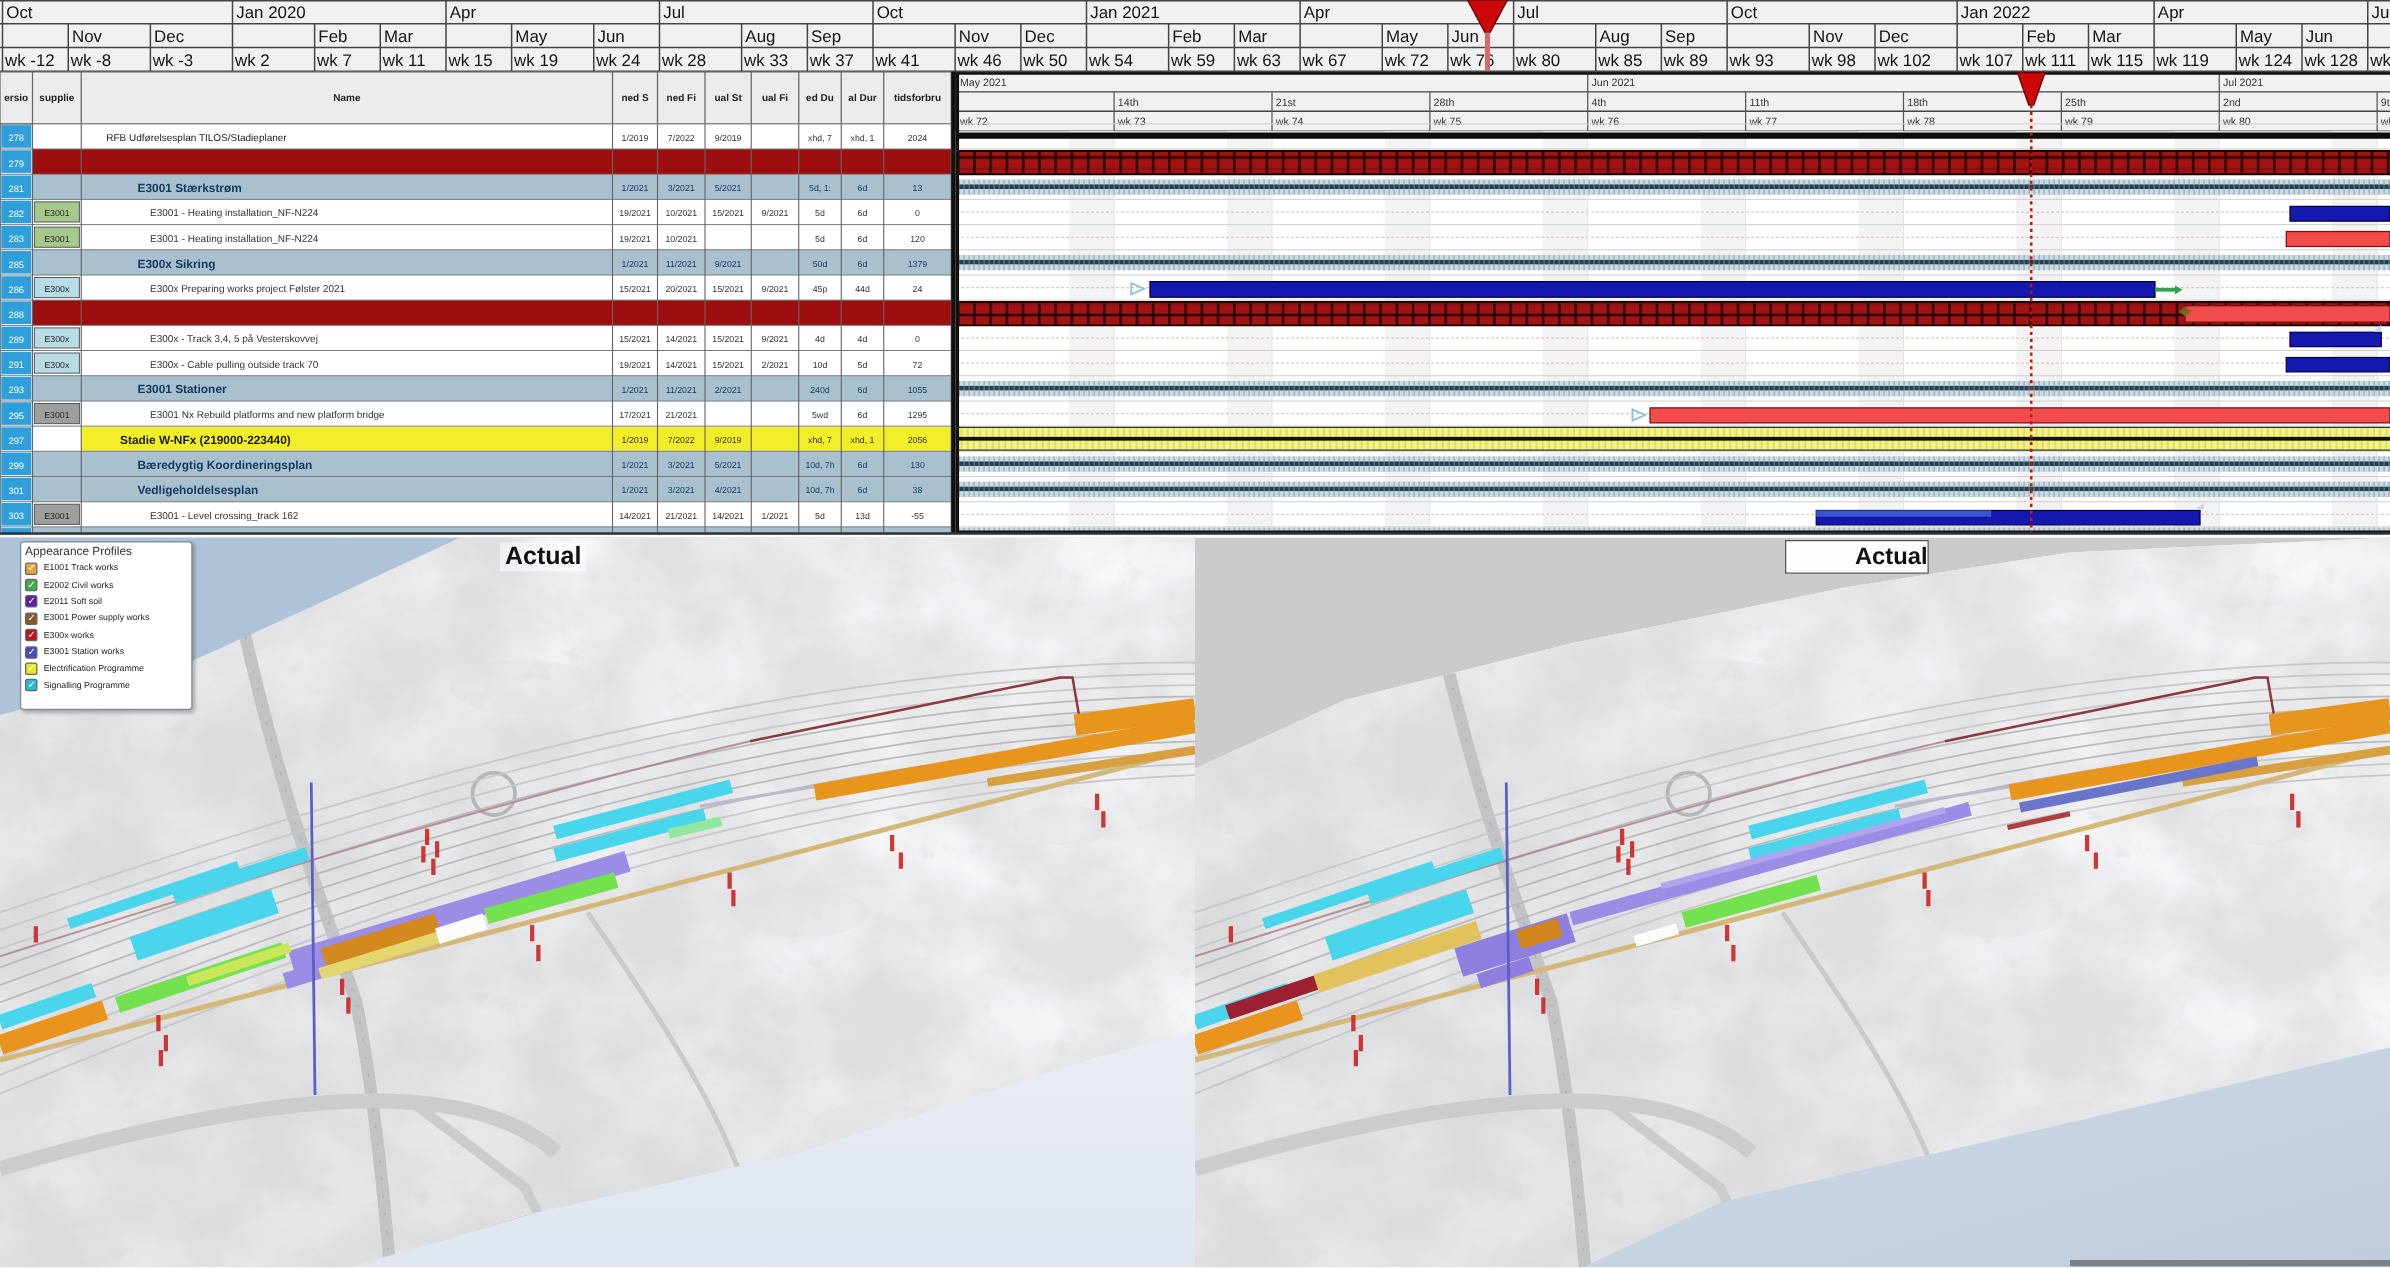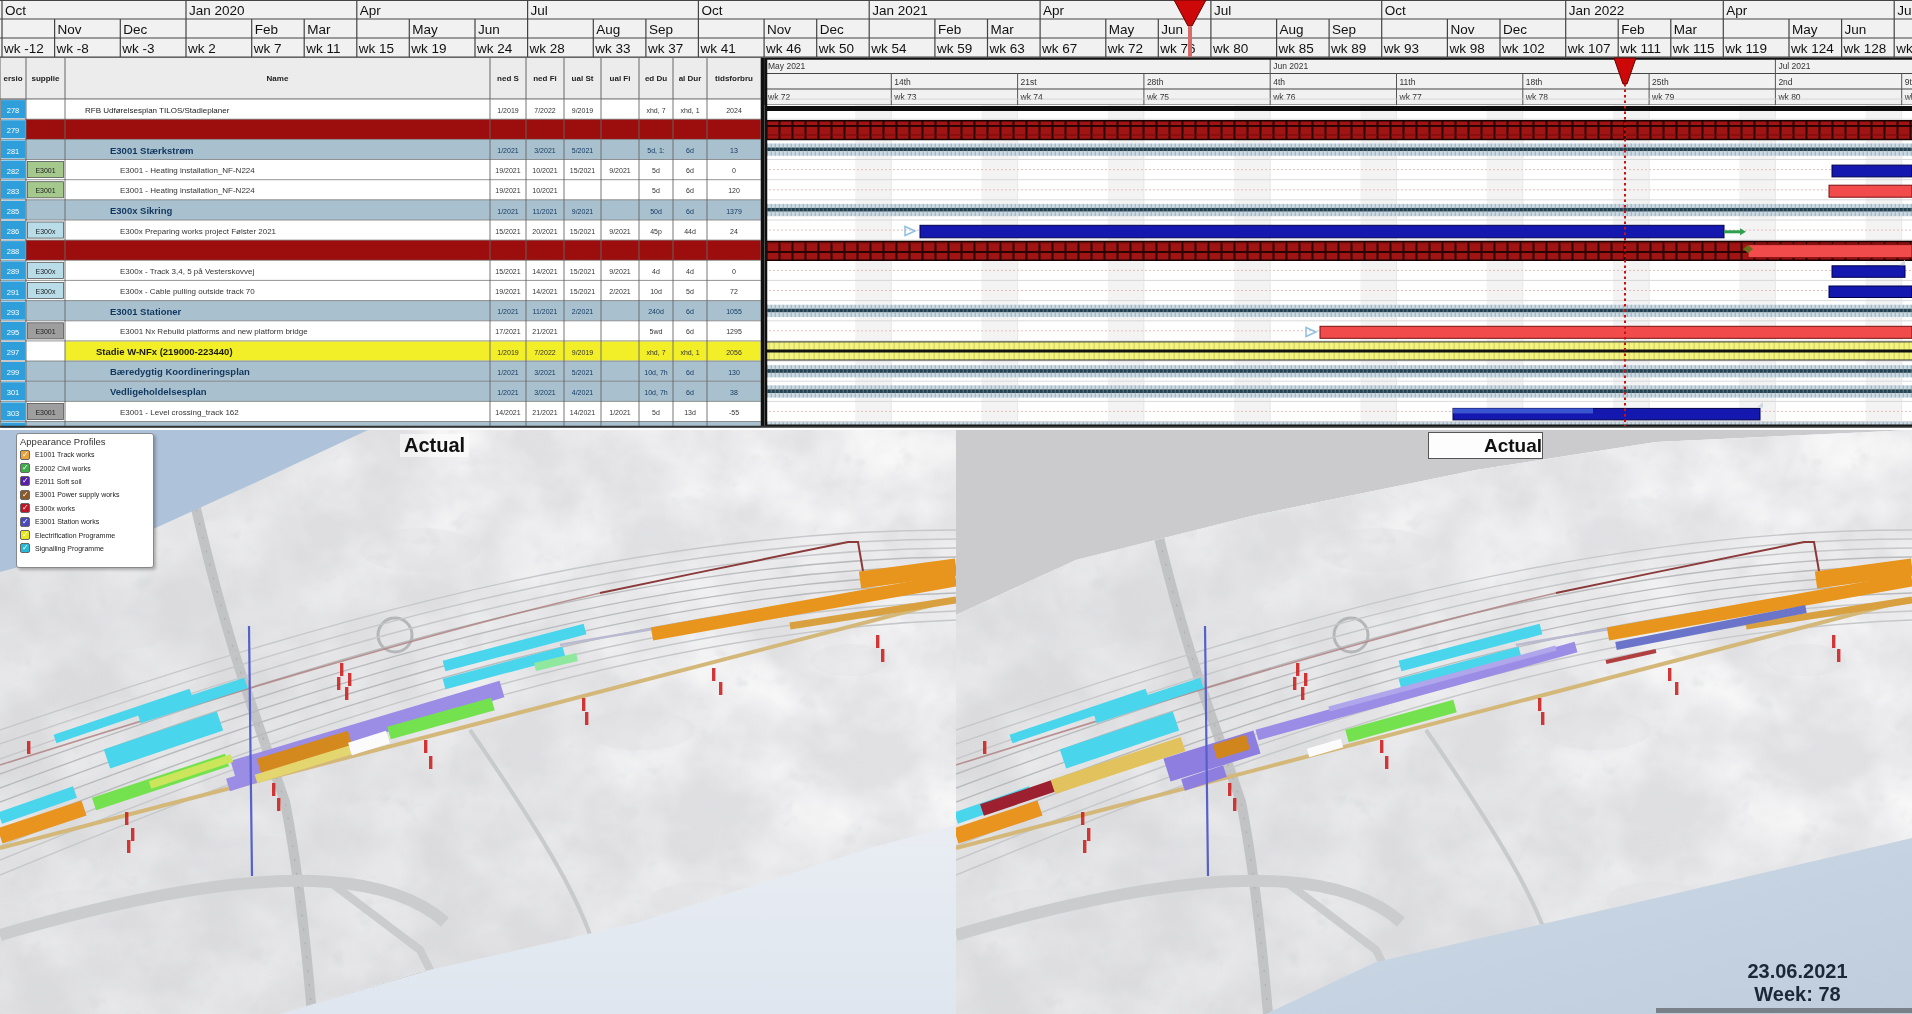--- a/index.html
+++ b/index.html
@@ -751,13 +751,12 @@
       </div>
       <div style="display:flex;align-items:center;height:13.4px">
         <span style="width:10px;height:10px;border-radius:2px;background:#28b8d8;border:1px solid #666;display:inline-block;margin-right:5px;position:relative">
           <span style="position:absolute;left:1px;top:-1px;color:#fff;font-size:8px">✓</span>
         </span>
         <span style="font-size:7px;color:#222;white-space:nowrap">Signalling Programme</span>
       </div>
 </div>
 <div style="position:absolute;left:400px;top:434px;background:rgba(255,255,255,.55);padding:0 4px;font-size:20px;font-weight:bold;color:#111">Actual</div>
 <div style="position:absolute;left:1428px;top:432px;width:115px;height:27px;background:#fdfdfd;border:1.5px solid #555;text-align:right;font-size:19px;font-weight:bold;color:#111;line-height:25px">Actual</div>
-<div style="position:absolute;left:1700px;top:960px;width:195px;text-align:center;font-size:20px;font-weight:bold;color:#1b2838">23.06.2021<br>Week: 78</div>
 </div>
 </body></html>

